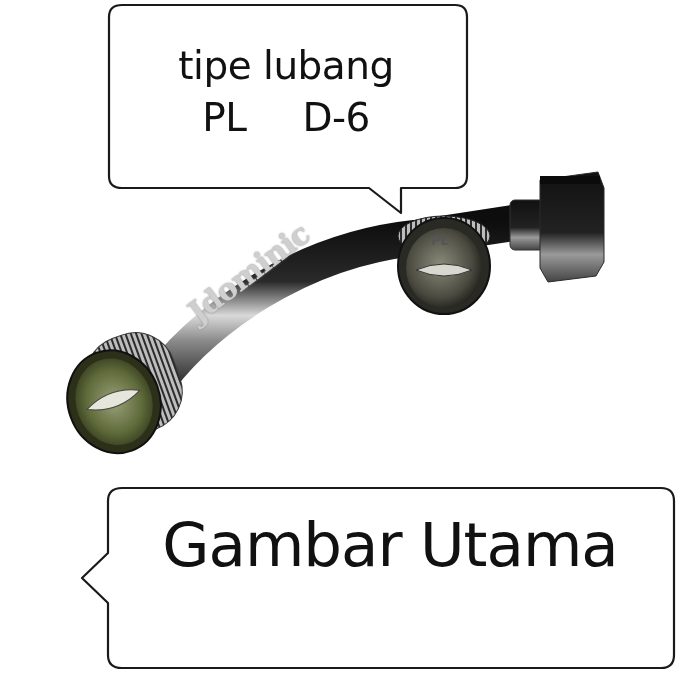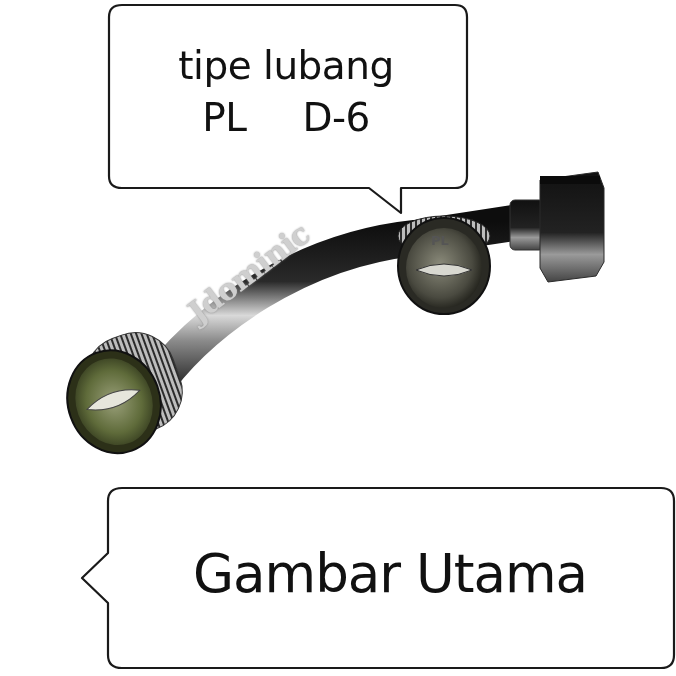--- a/index.html
+++ b/index.html
@@ -3,21 +3,21 @@
   <meta charset="utf-8">
   <style>
     html, body { margin: 0; padding: 0; background: #ffffff; }
     body { width: 676px; height: 676px; position: relative; overflow: hidden;
            font-family: "Liberation Sans", "DejaVu Sans", sans-serif; }
     .stage { position: absolute; left: 0; top: 0; width: 676px; height: 676px; }
     .bubble-svg { position: absolute; left: 0; top: 0; width: 676px; height: 676px; pointer-events: none; }
     .text-block { position: absolute; text-align: center; color: #111111; font-family: "DejaVu Sans", sans-serif; }
     .top-text { left: 110px; top: 40px; width: 352px; font-size: 39px; line-height: 52px; letter-spacing: -0.5px; }
     .top-text .line2 { display: flex; justify-content: center; gap: 56px; }
-    .bottom-text { left: 110px; top: 540px; width: 560px; font-size: 53px; line-height: 68px; letter-spacing: -1px; }
+    .bottom-text { left: 110px; top: 511px; width: 560px; font-size: 61px; line-height: 68px; letter-spacing: -1px; }
     .product { position: absolute; left: 0; top: 0; width: 676px; height: 676px; }
     .watermark { position: absolute; left: 192px; top: 298px; font-family: "DejaVu Serif", serif; font-weight: bold;
                  font-size: 30px; color: #cfcfcf; transform: rotate(-37deg); transform-origin: left center;
                  letter-spacing: -1px; text-shadow: 0 0 2px #888; }
     .cap-label { position: absolute; left: 431px; top: 233px; font-family: "DejaVu Sans", sans-serif; font-size: 13px;
                  color: #555; font-weight: bold; }
   </style>
 </head>
 <body>
 

